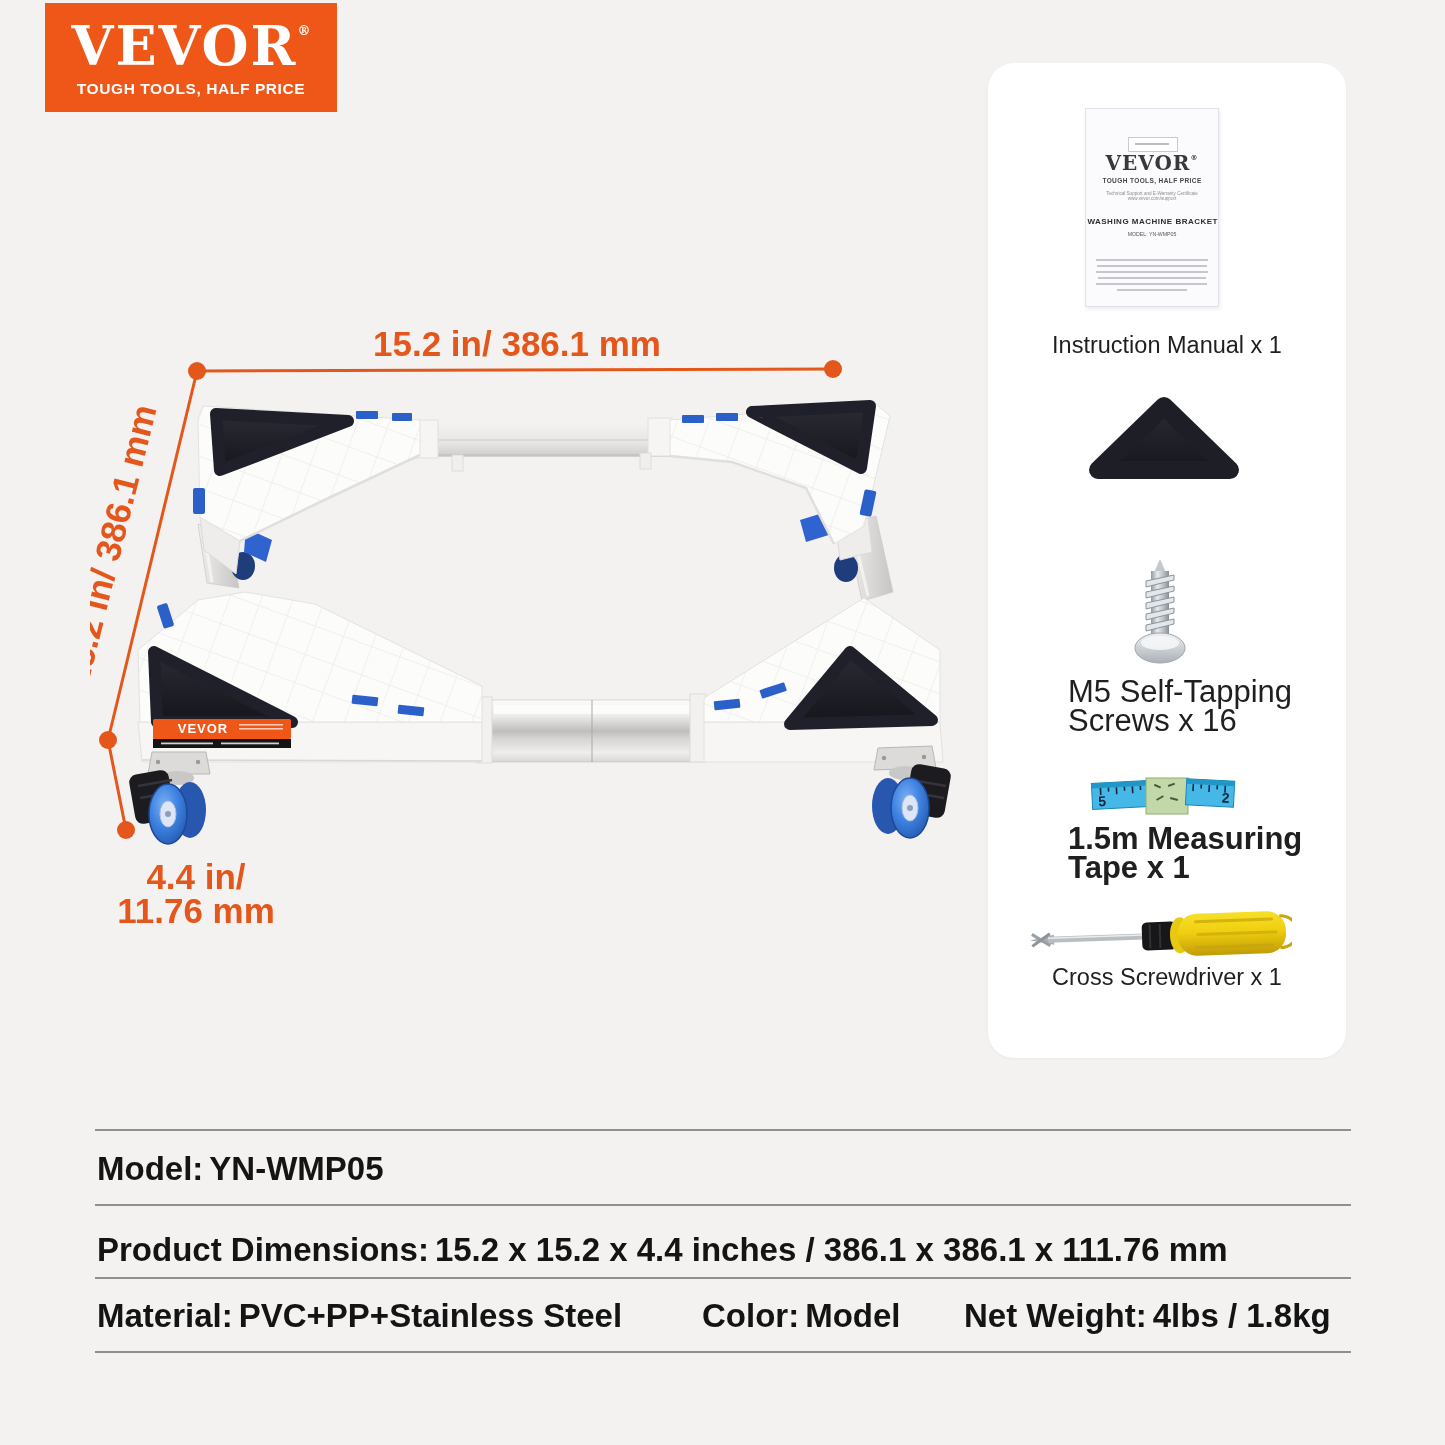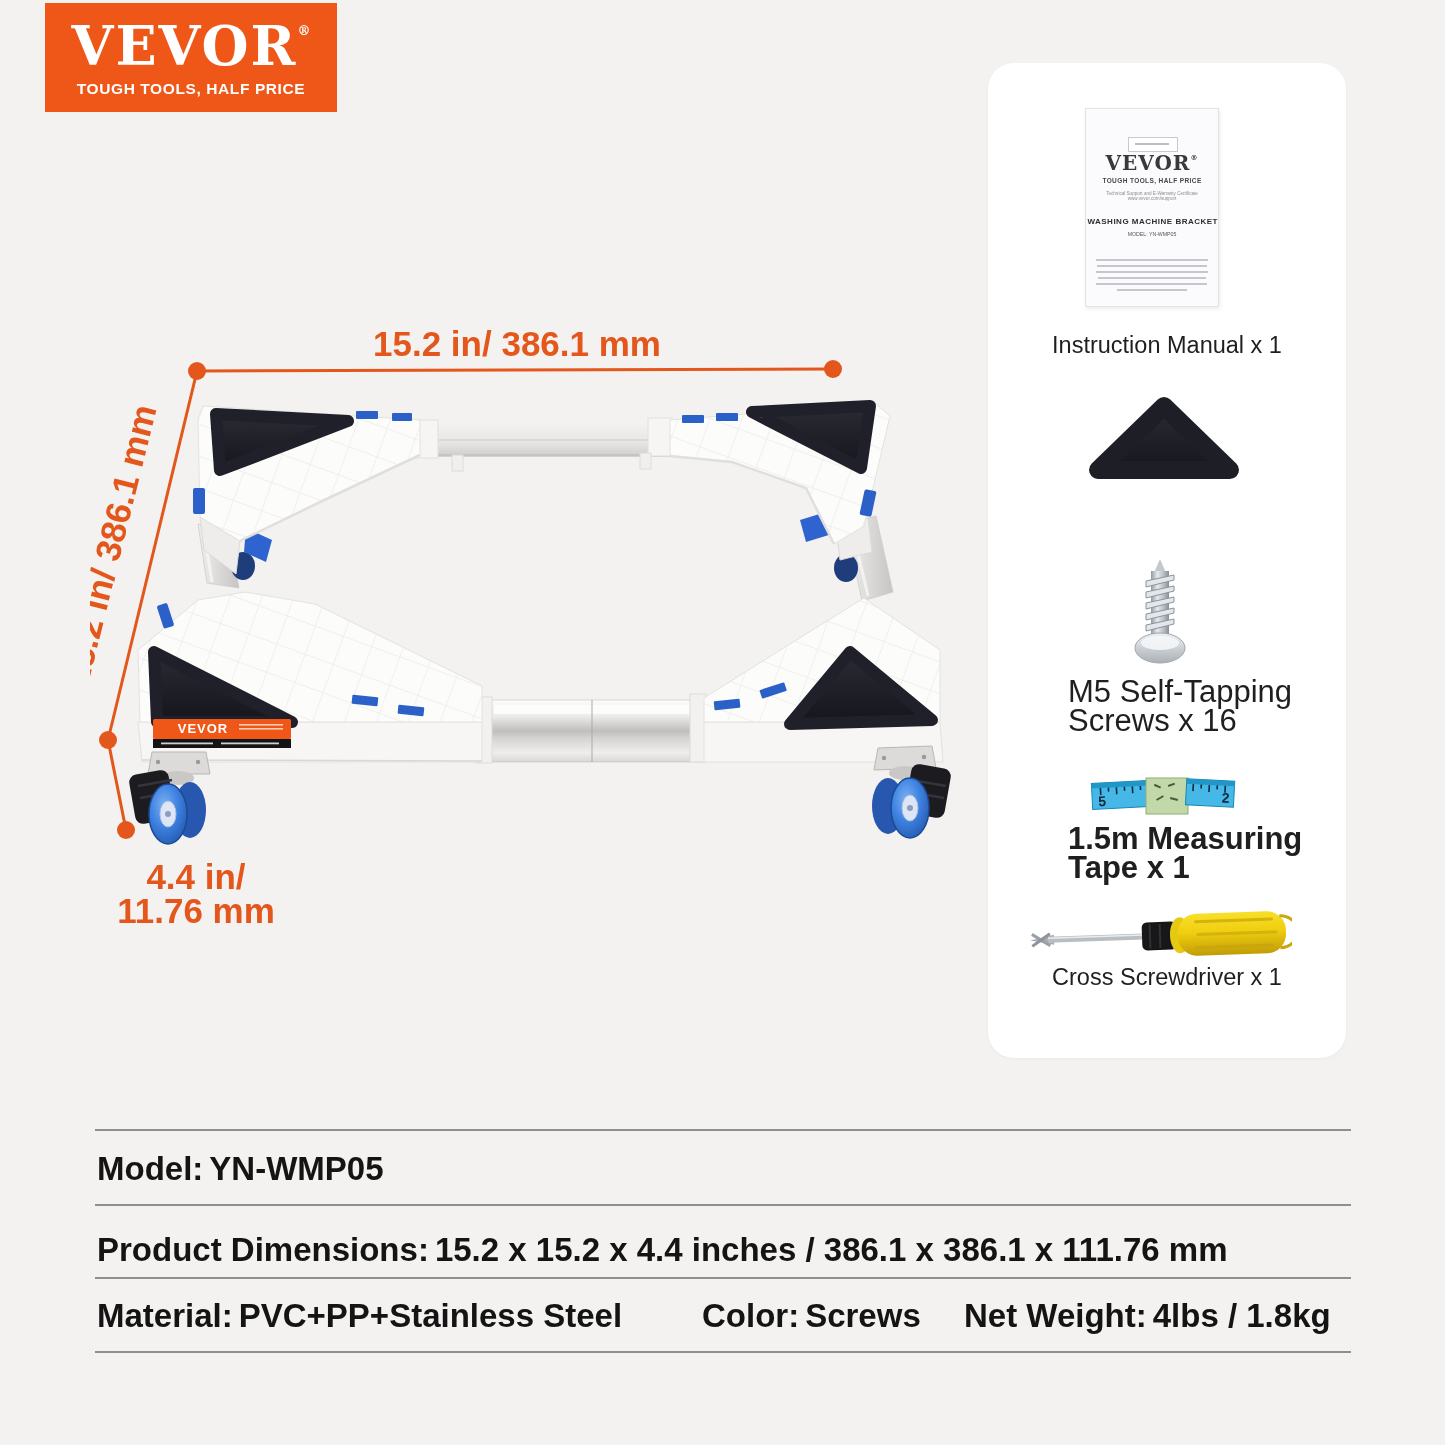--- a/index.html
+++ b/index.html
@@ -379,18 +379,18 @@
   </div>
 
   <div class="spec-row" style="top:94px;margin-top:8px;">
     <span class="spec-label">Product Dimensions:</span><span class="spec-value">15.2 x 15.2 x 4.4 inches / 386.1 x 386.1 x 111.76 mm</span>
   </div>
 
   <div class="spec-row" style="top:168px;left:2px;">
     <span class="spec-label">Material:</span><span class="spec-value">PVC+PP+Stainless Steel</span>
   </div>
   <div class="spec-row" style="top:168px;left:607px;">
-    <span class="spec-label">Color:</span><span class="spec-value">Screws</span>
+    <span class="spec-label">Color:</span><span class="spec-value">Model</span>
   </div>
   <div class="spec-row" style="top:168px;left:869px;">
     <span class="spec-label">Net Weight:</span><span class="spec-value">4lbs / 1.8kg</span>
   </div>
 </div>
 
 </body></html>

